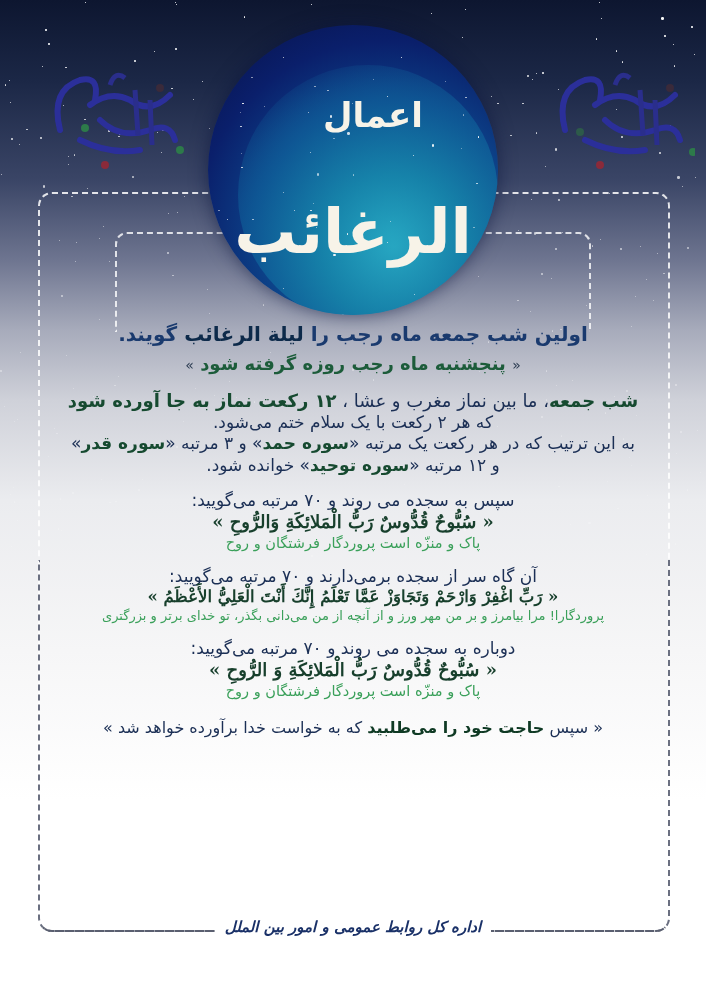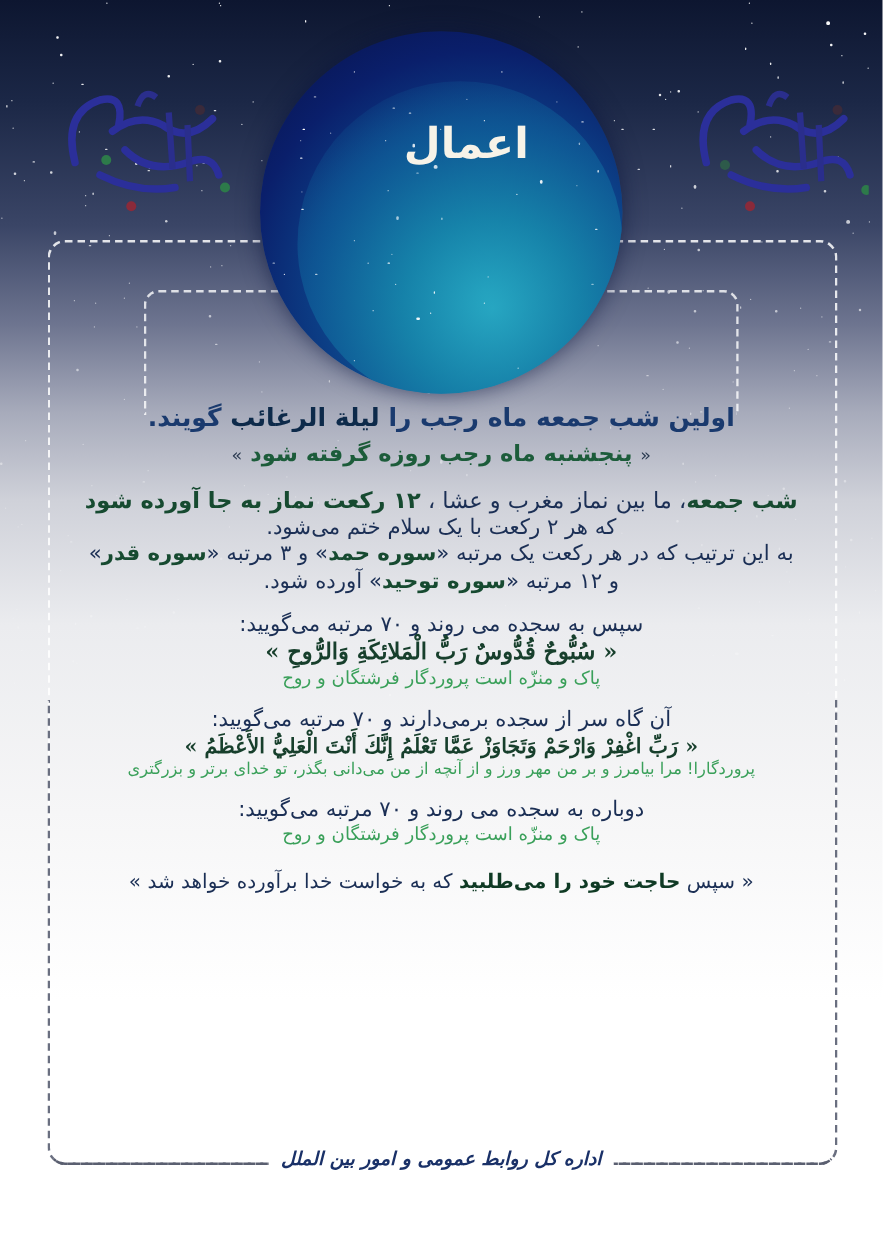--- a/index.html
+++ b/index.html
@@ -428,20 +428,21 @@
       <span style="left: 119.324px; top: 65.2935px; height: 1.2px; width: 1.2px; opacity: 0.665895;"></span>
       <span style="left: 33.433px; top: 142.005px; height: 1.2px; width: 1.2px; opacity: 0.831593;"></span>
       <span style="left: 179.065px; top: 70.7335px; height: 1.2px; width: 1.2px; opacity: 0.902641;"></span>
       <span style="left: 101.527px; top: 127.157px; height: 1.2px; width: 1.2px; opacity: 0.724717;"></span>
       <span style="left: 237.612px; top: 286.215px; height: 1.2px; width: 1.2px; opacity: 0.902761;"></span>
       <span style="left: 46.6998px; top: 286.548px; height: 1.2px; width: 1.2px; opacity: 0.745413;"></span>
       <span style="left: 105.212px; top: 178.28px; height: 1.2px; width: 1.2px; opacity: 0.542798;"></span>
       <span style="left: 44.3826px; top: 194.128px; height: 1.2px; width: 1.2px; opacity: 0.677632;"></span>
     </div>
   <div class="title-small">اعمال</div>
+  <div class="title-big2">الرغائب</div>
 </div>
 
 <div class="content">
   <p class="p headline">
     <span>اولین شب جمعه ماه رجب را </span><span class="dark">لیلة الرغائب</span><span> گویند.</span>
   </p>
   <p class="p sub">
     <span class="q">«</span>
     <span>پنجشنبه ماه رجب روزه گرفته شود</span>
     <span class="q">»</span>
@@ -449,36 +450,37 @@
 
   <div class="blk">
     <p class="p t" style="font-size:18px;">
       <span class="b">شب جمعه</span><span>، ما بین نماز مغرب و عشا ، </span><span class="b">۱۲ رکعت نماز به جا آورده شود</span>
     </p>
     <p class="p t">که هر ۲ رکعت با یک سلام ختم می‌شود.</p>
     <p class="p t">
       <span>به این ترتیب که در هر رکعت یک مرتبه «</span><span class="b">سوره حمد</span><span>» و ۳ مرتبه «</span><span class="b">سوره قدر</span><span>»</span>
     </p>
     <p class="p t">
-      <span>و ۱۲ مرتبه «</span><span class="b">سوره توحید</span><span>» آورده شود.</span>
+      <span>و ۱۲ مرتبه «</span><span class="b">سوره توحید</span><span>» خوانده شود.</span>
     </p>
   </div>
 
   <div class="blk">
     <p class="p t">سپس به سجده می روند و ۷۰ مرتبه می‌گویید:</p>
     <p class="p ar">« سُبُّوحٌ قُدُّوسٌ رَبُّ الْمَلائِكَةِ وَالرُّوحِ »</p>
     <p class="p tr">پاک و منزّه است پروردگار فرشتگان و روح</p>
   </div>
   <div class="blk">
     <p class="p t">آن گاه سر از سجده برمی‌دارند و ۷۰ مرتبه می‌گویید:</p>
     <p class="p ar" style="font-size:16.5px;">« رَبِّ اغْفِرْ وَارْحَمْ وَتَجَاوَزْ عَمَّا تَعْلَمُ إِنَّكَ أَنْتَ الْعَلِيُّ الأَعْظَمُ »</p>
     <p class="p tr" style="font-size:13px;">پروردگارا! مرا بیامرز و بر من مهر ورز و از آنچه از من می‌دانی بگذر، تو خدای برتر و بزرگتری</p>
   </div>
   <div class="blk">
     <p class="p t">دوباره به سجده می روند و ۷۰ مرتبه می‌گویید:</p>
+    <p class="p ar">« سُبُّوحٌ قُدُّوسٌ رَبُّ الْمَلائِكَةِ وَ الرُّوحِ »</p>
     <p class="p tr">پاک و منزّه است پروردگار فرشتگان و روح</p>
   </div>
 
   <p class="p last">
     <span>« سپس </span><span class="b">حاجت خود را می‌طلبید</span><span> که به خواست خدا برآورده خواهد شد »</span>
   </p>
 </div>
 
 <div class="footer">
   <span>اداره کل روابط عمومی و امور بین الملل</span>

